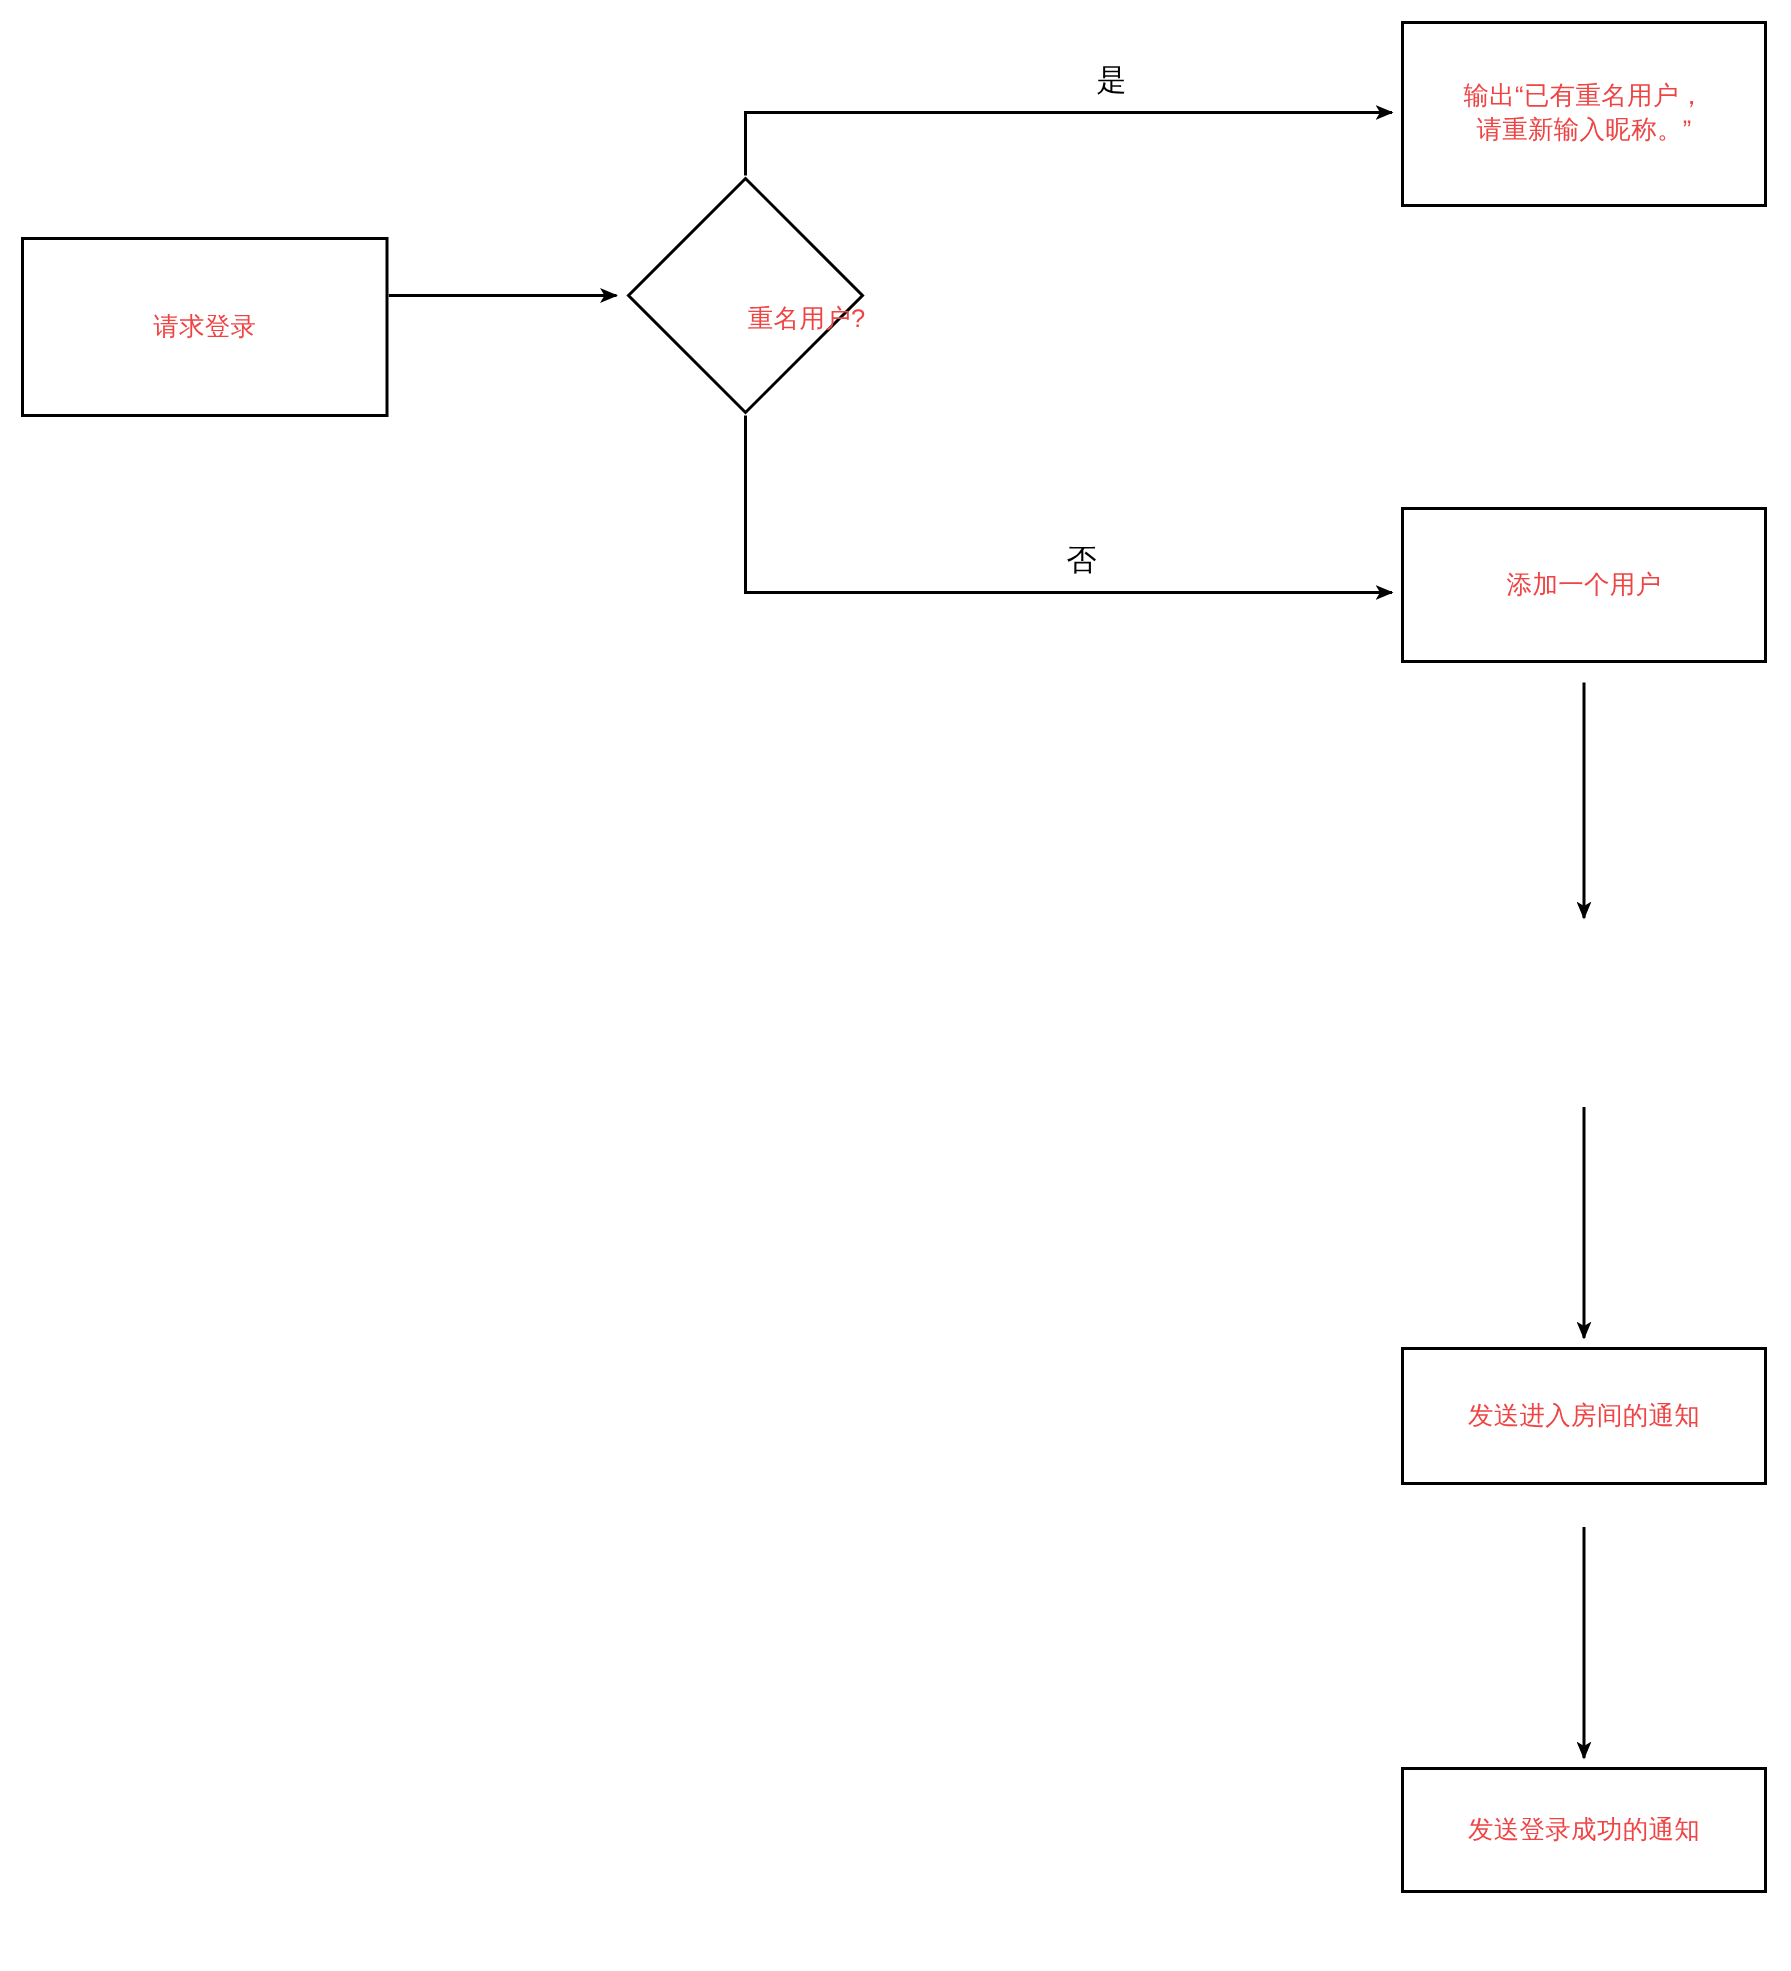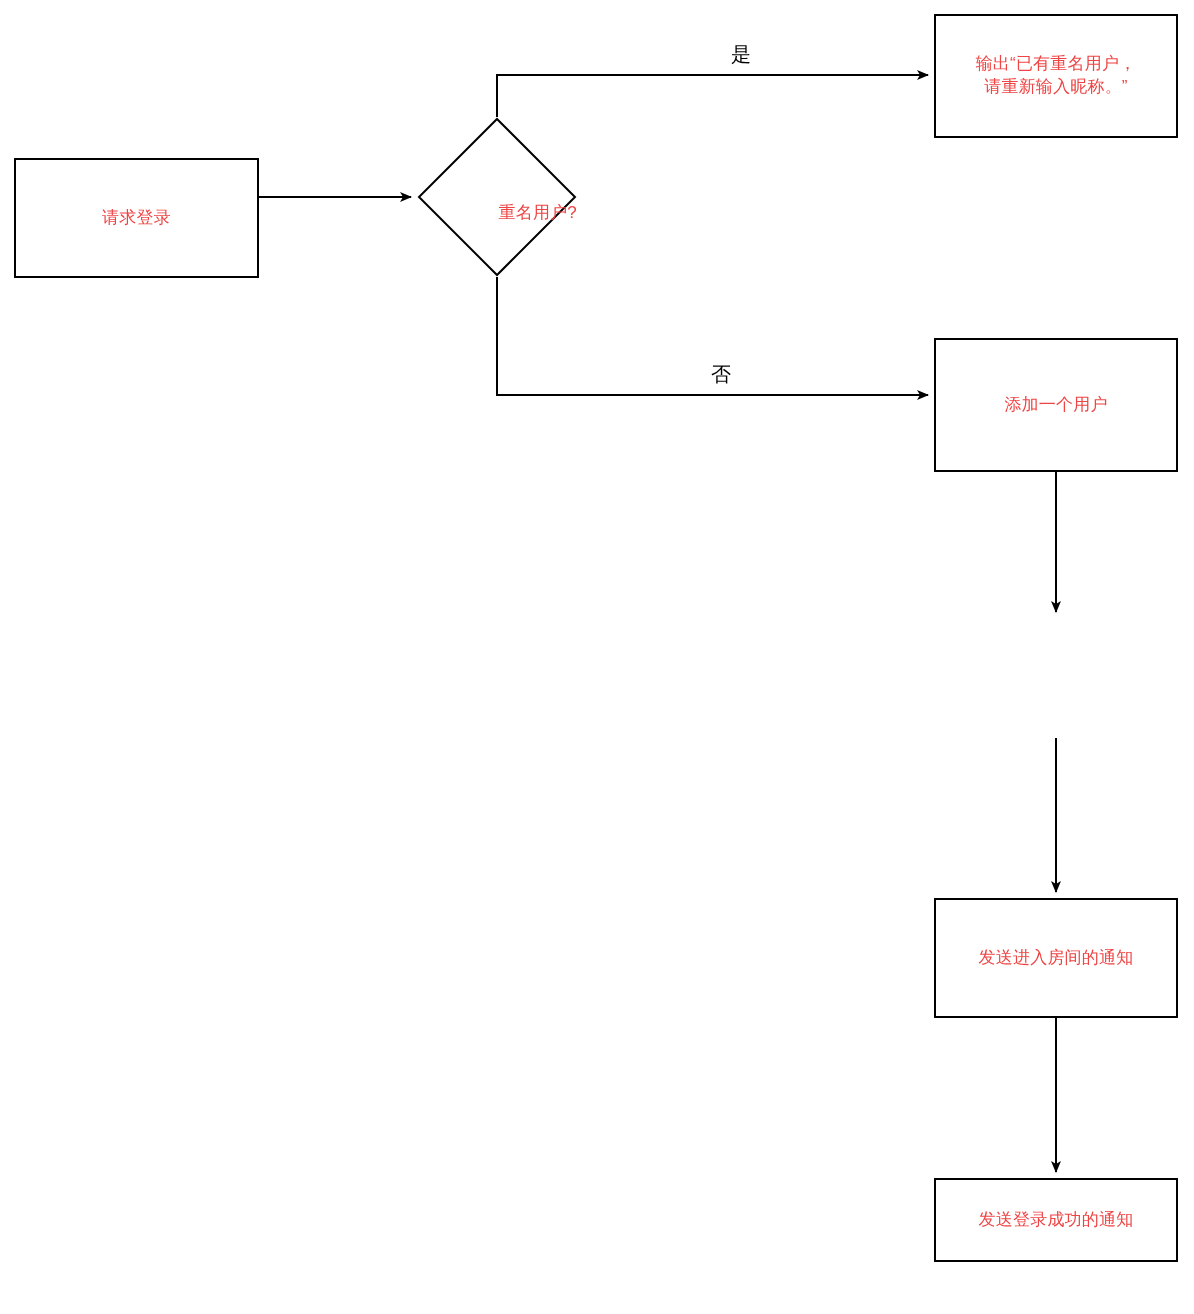--- a/index.html
+++ b/index.html
@@ -115,26 +115,26 @@
     <div class="diamond-text">
       <span class="node-label">重名用户?</span>
     </div>
   </div>
 
   <div class="node rect" style="left:934px; top:14px; width:244px; height:124px;">
     <span class="node-label">输出“已有重名用户，
 请重新输入昵称。”</span>
   </div>
 
-  <div class="node rect" style="left:934px; top:338px; width:244px; height:134px;">
+  <div class="node rect" style="left:934px; top:338px; width:244px; height:104px;">
     <span class="node-label">添加一个用户</span>
   </div>
 
 
-  <div class="node rect" style="left:934px; top:898px; width:244px; height:120px;text-align:right;">
+  <div class="node rect" style="left:934px; top:898px; width:244px; height:92px;text-align:right;">
     <span class="node-label">发送进入房间的通知</span>
   </div>
 
   <div class="node rect" style="left:934px; top:1178px; width:244px; height:84px;">
     <span class="node-label">发送登录成功的通知</span>
   </div>
 
   <div class="edge-label" style="left:727px; top:44px;">
     <span>是</span>
   </div>

